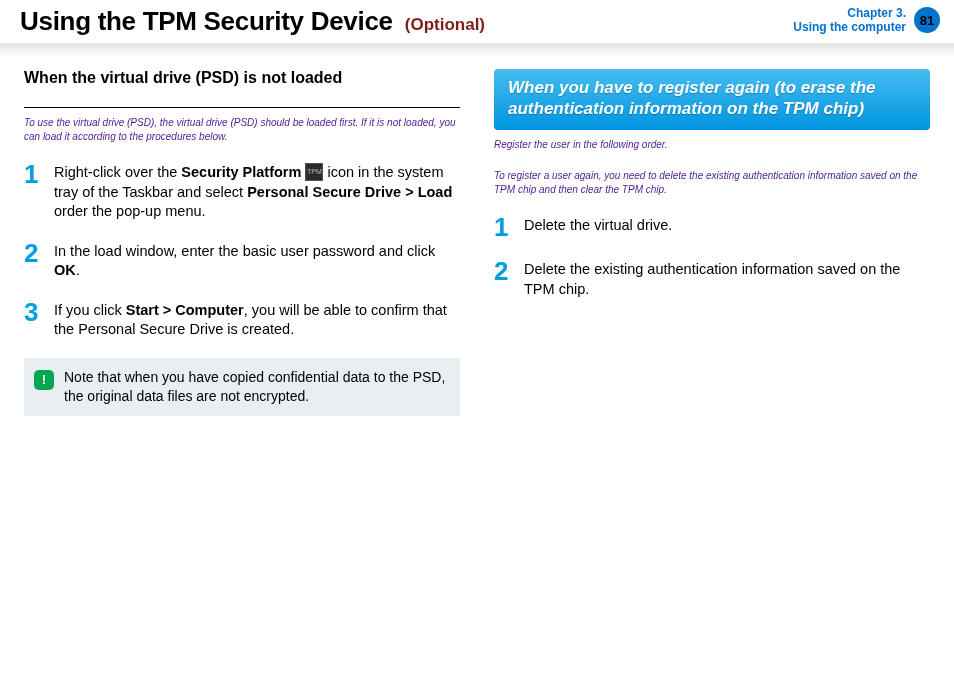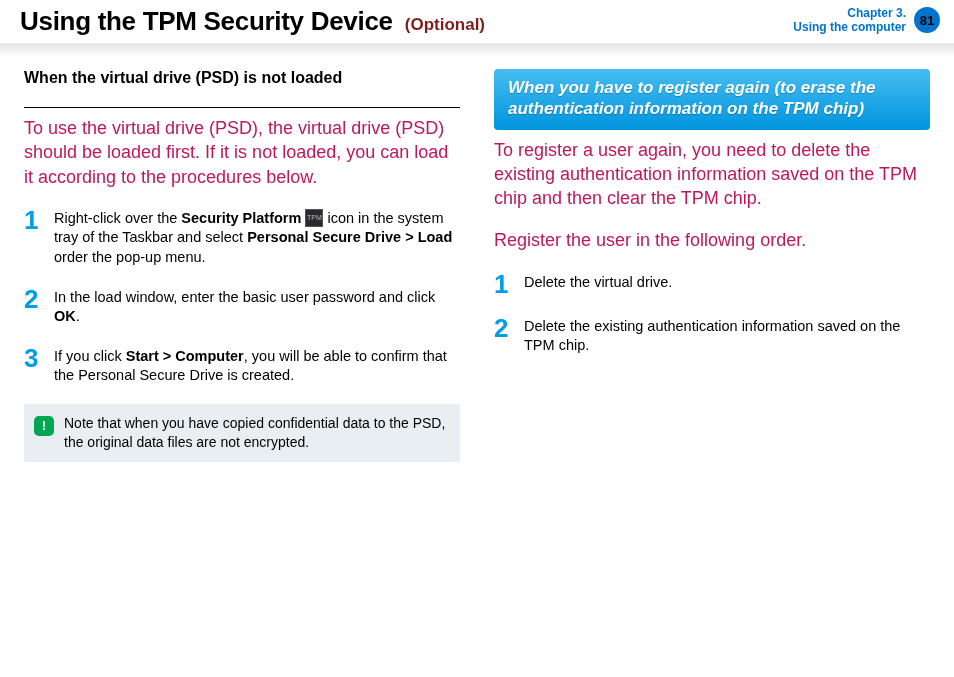--- a/index.html
+++ b/index.html
@@ -32,21 +32,21 @@
     height: 14px; width: 100%;
     background: linear-gradient(to bottom, rgba(0,0,0,0.10), rgba(0,0,0,0));
     border-top: 1px solid rgba(0,0,0,0.08);
   }
   .columns { display: flex; gap: 34px; padding: 12px 24px 0 24px; }
   .col { flex: 1; min-width: 0; }
   .sec-heading {
     font-size: 16px; font-weight: 700; color: #000;
     border-bottom: 1.5px solid #000; padding-bottom: 20px; margin-bottom: 8px;
   }
-  .body-text { font-size: 18px; line-height: 1.35; color: #be185d; margin-bottom: 18px; }
+  .body-text { font-size: 10px; line-height: 1.35; color: #4c1d95; margin-bottom: 18px; font-style: italic; }
   .ol { list-style: none; }
   .ol li { display: flex; gap: 12px; margin-bottom: 18px; }
   .step-num { font-size: 26px; font-weight: 700; color: #009fe3; line-height: 1; min-width: 18px; }
   .step-text { font-size: 14.5px; line-height: 1.35; flex: 1; padding-top: 2px; }
   .step-text b { font-weight: 700; }
   .inline-icon {
     display: inline-flex; vertical-align: middle;
     width: 18px; height: 18px; background: #2a2a2d; border: 1px solid #555;
     color: #bbb; font-size: 7px; align-items: center; justify-content: center;
     position: relative; top: -1px;
@@ -124,22 +124,22 @@
     <div class="note-box">
       <div class="note-icon">
           <span>!</span>
         </div>
       <div>Note that when you have copied confidential data to the PSD, the original data files are not encrypted.</div>
     </div>
   </div>
 
   <div class="col">
     <div class="callout">When you have to register again (to erase the authentication information on the TPM chip)</div>
+    <div class="body-text">Register the user in the following order.</div>
     <div class="body-text">To register a user again, you need to delete the existing authentication information saved on the TPM chip and then clear the TPM chip.</div>
-    <div class="body-text">Register the user in the following order.</div>
 
     <ol class="ol">
       <li>
         <div class="step-num">1</div>
         <div class="step-text">Delete the virtual drive.</div>
       </li>
       <li>
         <div class="step-num">2</div>
         <div class="step-text">Delete the existing authentication information saved on the TPM chip.</div>
       </li>

